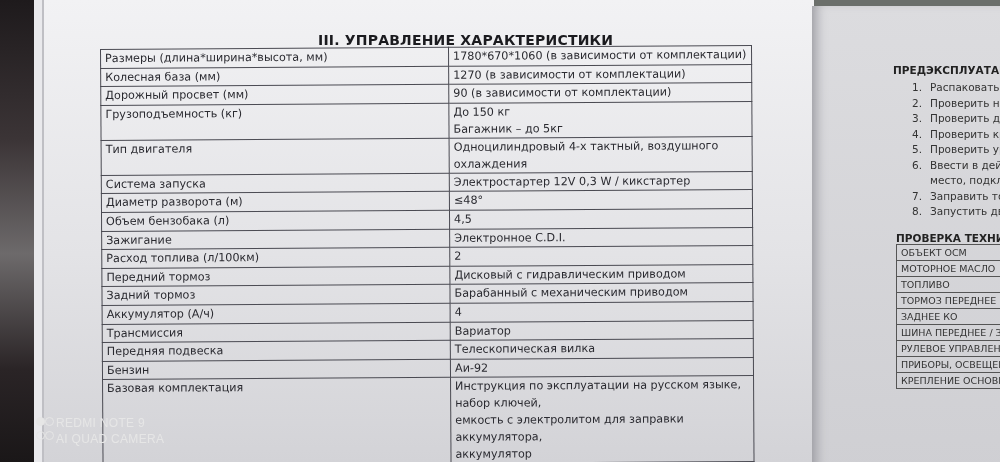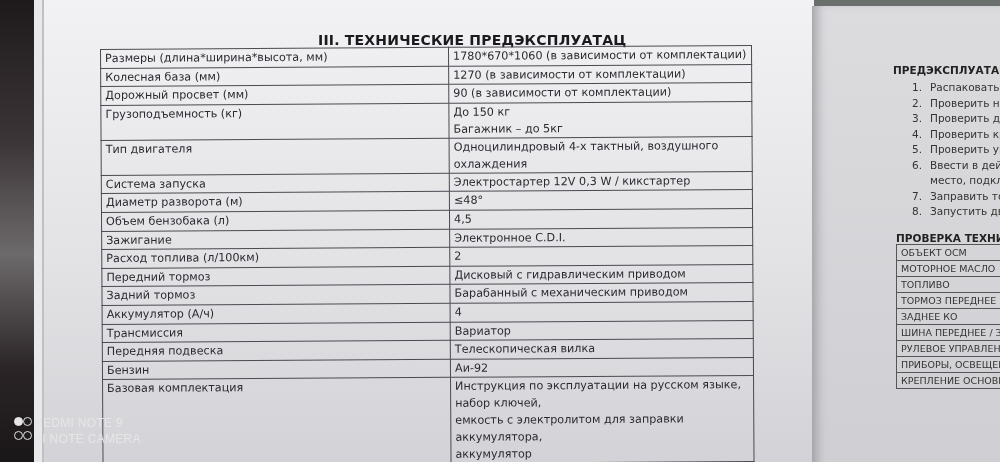--- a/index.html
+++ b/index.html
@@ -31,21 +31,21 @@
     border-collapse:collapse; font-size:11.2px; color:#2a2a30;
     transform: rotate(-0.35deg); transform-origin:left top;
   }
   table.spec td {
     border:1.3px solid #4a4a52; padding:0 4px; height:17.6px; line-height:17px;
     vertical-align:top; white-space:nowrap;
   }
   table.spec td.k { width:339px; }
   table.spec td.v { white-space:normal; }
   .v .line { display:block; }
-  .watermark { position:absolute; left:14px; top:415px; color:#e6e6e6; font-family:"Liberation Sans", sans-serif; font-size:12px; line-height:16px; }
+  .watermark { position:absolute; left:36px; top:415px; color:#e6e6e6; font-family:"Liberation Sans", sans-serif; font-size:12px; line-height:16px; }
   .wm-icon { position:absolute; left:0; top:2px; width:14px; height:30px; }
   .wm-icon .dot { position:absolute; width:7px; height:7px; border-radius:50%; border:1.5px solid #e6e6e6; }
   .wm-text { margin-left:20px; letter-spacing:0.3px; }
   .rp-title { position:absolute; left:893px; top:64px; font-weight:bold; font-size:10.5px; color:#222; white-space:nowrap; }
   .rp-list { position:absolute; left:912px; top:80px; font-size:10.5px; color:#333; line-height:15.5px; margin:0; padding:0; list-style:none; white-space:nowrap; }
   .rp-list li span.n { display:inline-block; width:18px; }
   .rp-list li.cont { padding-left:18px; }
   .rp-title2 { position:absolute; left:896px; top:232px; font-weight:bold; font-size:10.5px; color:#222; white-space:nowrap; }
   .rp-table { position:absolute; left:896px; top:244px; width:120px; font-size:9.5px; color:#333; }
   .rp-row { border:1px solid #555; border-top:none; padding:2px 4px; white-space:nowrap; overflow:hidden; }
@@ -54,21 +54,21 @@
 </head>
 <body>
 
 <div class="bg-dark"></div>
 <div class="bg-top-right"></div>
 
 <div class="left-page"></div>
 
 <div class="section-title">
   <span class="num">III.</span>
-  <span>ТЕХНИЧЕСКИЕ ПРЕДЭКСПЛУАТАЦ</span>
+  <span>УПРАВЛЕНИЕ ХАРАКТЕРИСТИКИ</span>
 </div>
 
 <table class="spec">
   <tbody id="spec-body">
       <tr>
         <td class="k">Размеры (длина*ширина*высота, мм)</td>
         <td class="v">
           <span class="line">1780*670*1060 (в зависимости от комплектации)</span>
         </td>
       </tr>
@@ -204,14 +204,14 @@
   </div>
 
 <div class="watermark">
   <div class="wm-icon">
     <span class="dot" style="left:0;top:0;background:#e6e6e6;"></span>
     <span class="dot" style="left:9px;top:0;"></span>
     <span class="dot" style="left:0;top:14px;"></span>
     <span class="dot" style="left:9px;top:14px;"></span>
   </div>
   <div class="wm-text">REDMI NOTE 9</div>
-  <div class="wm-text">AI NOTE CAMERA</div>
+  <div class="wm-text">AI QUAD CAMERA</div>
 </div>
 
 </body></html>

